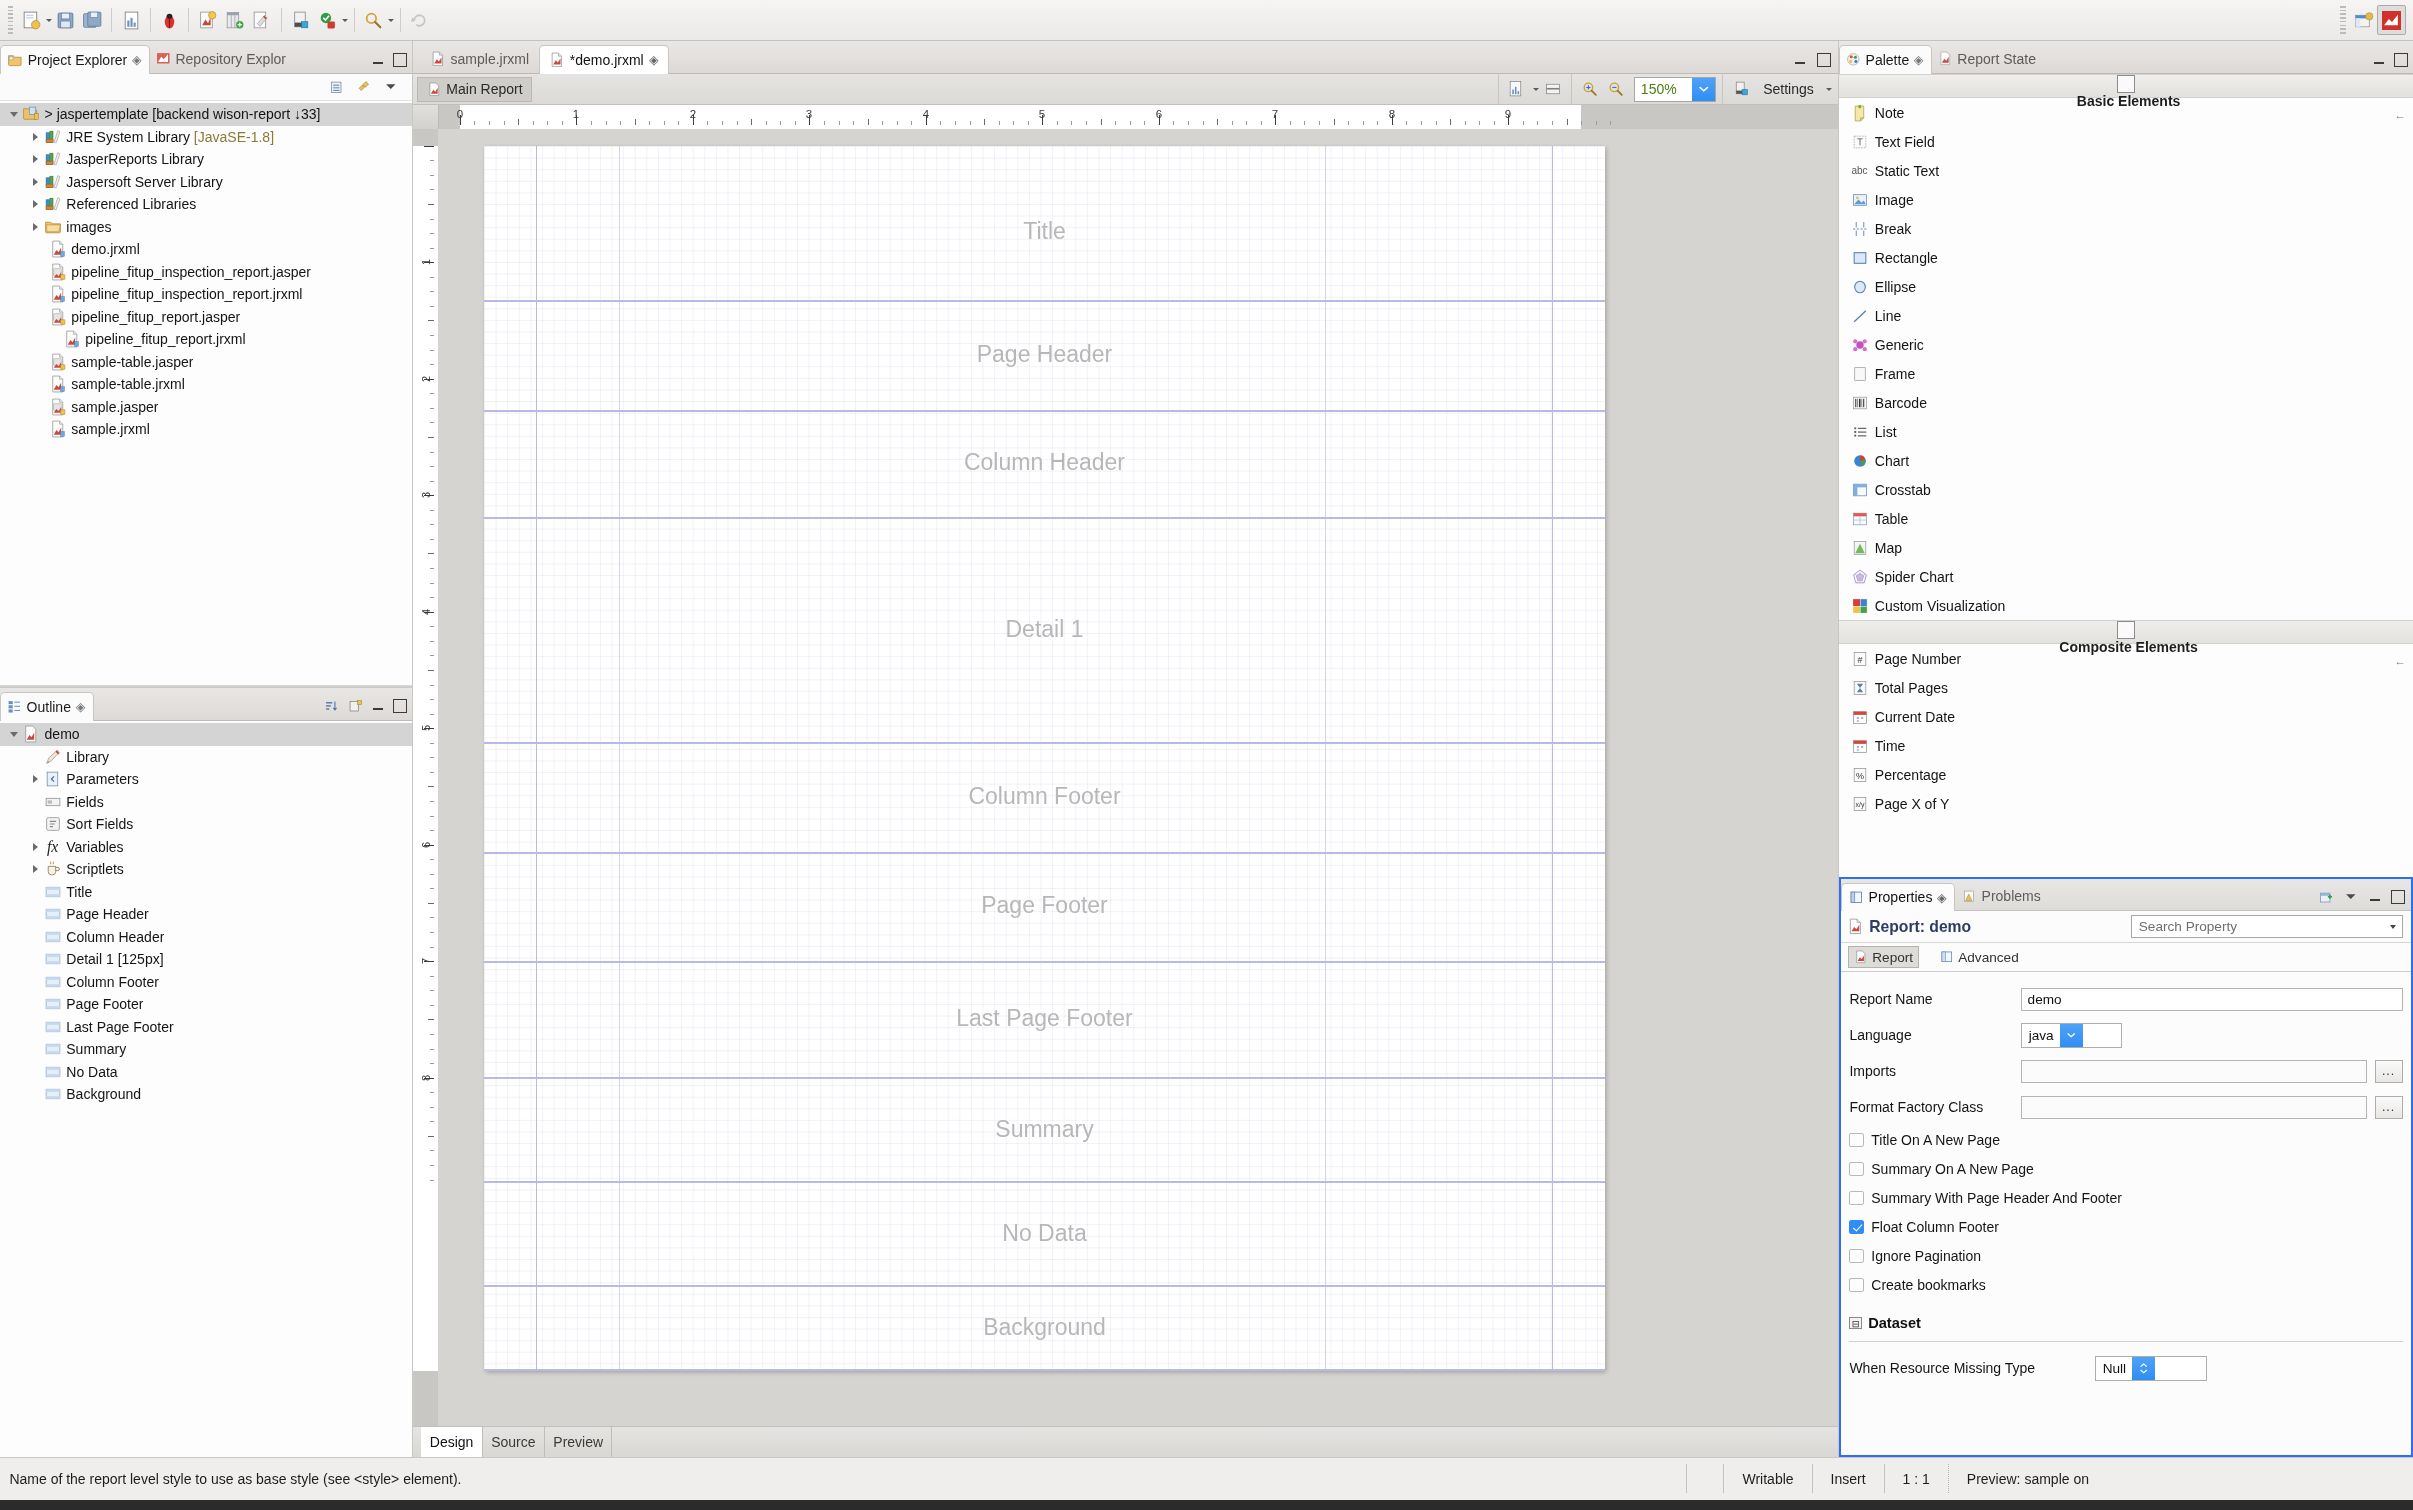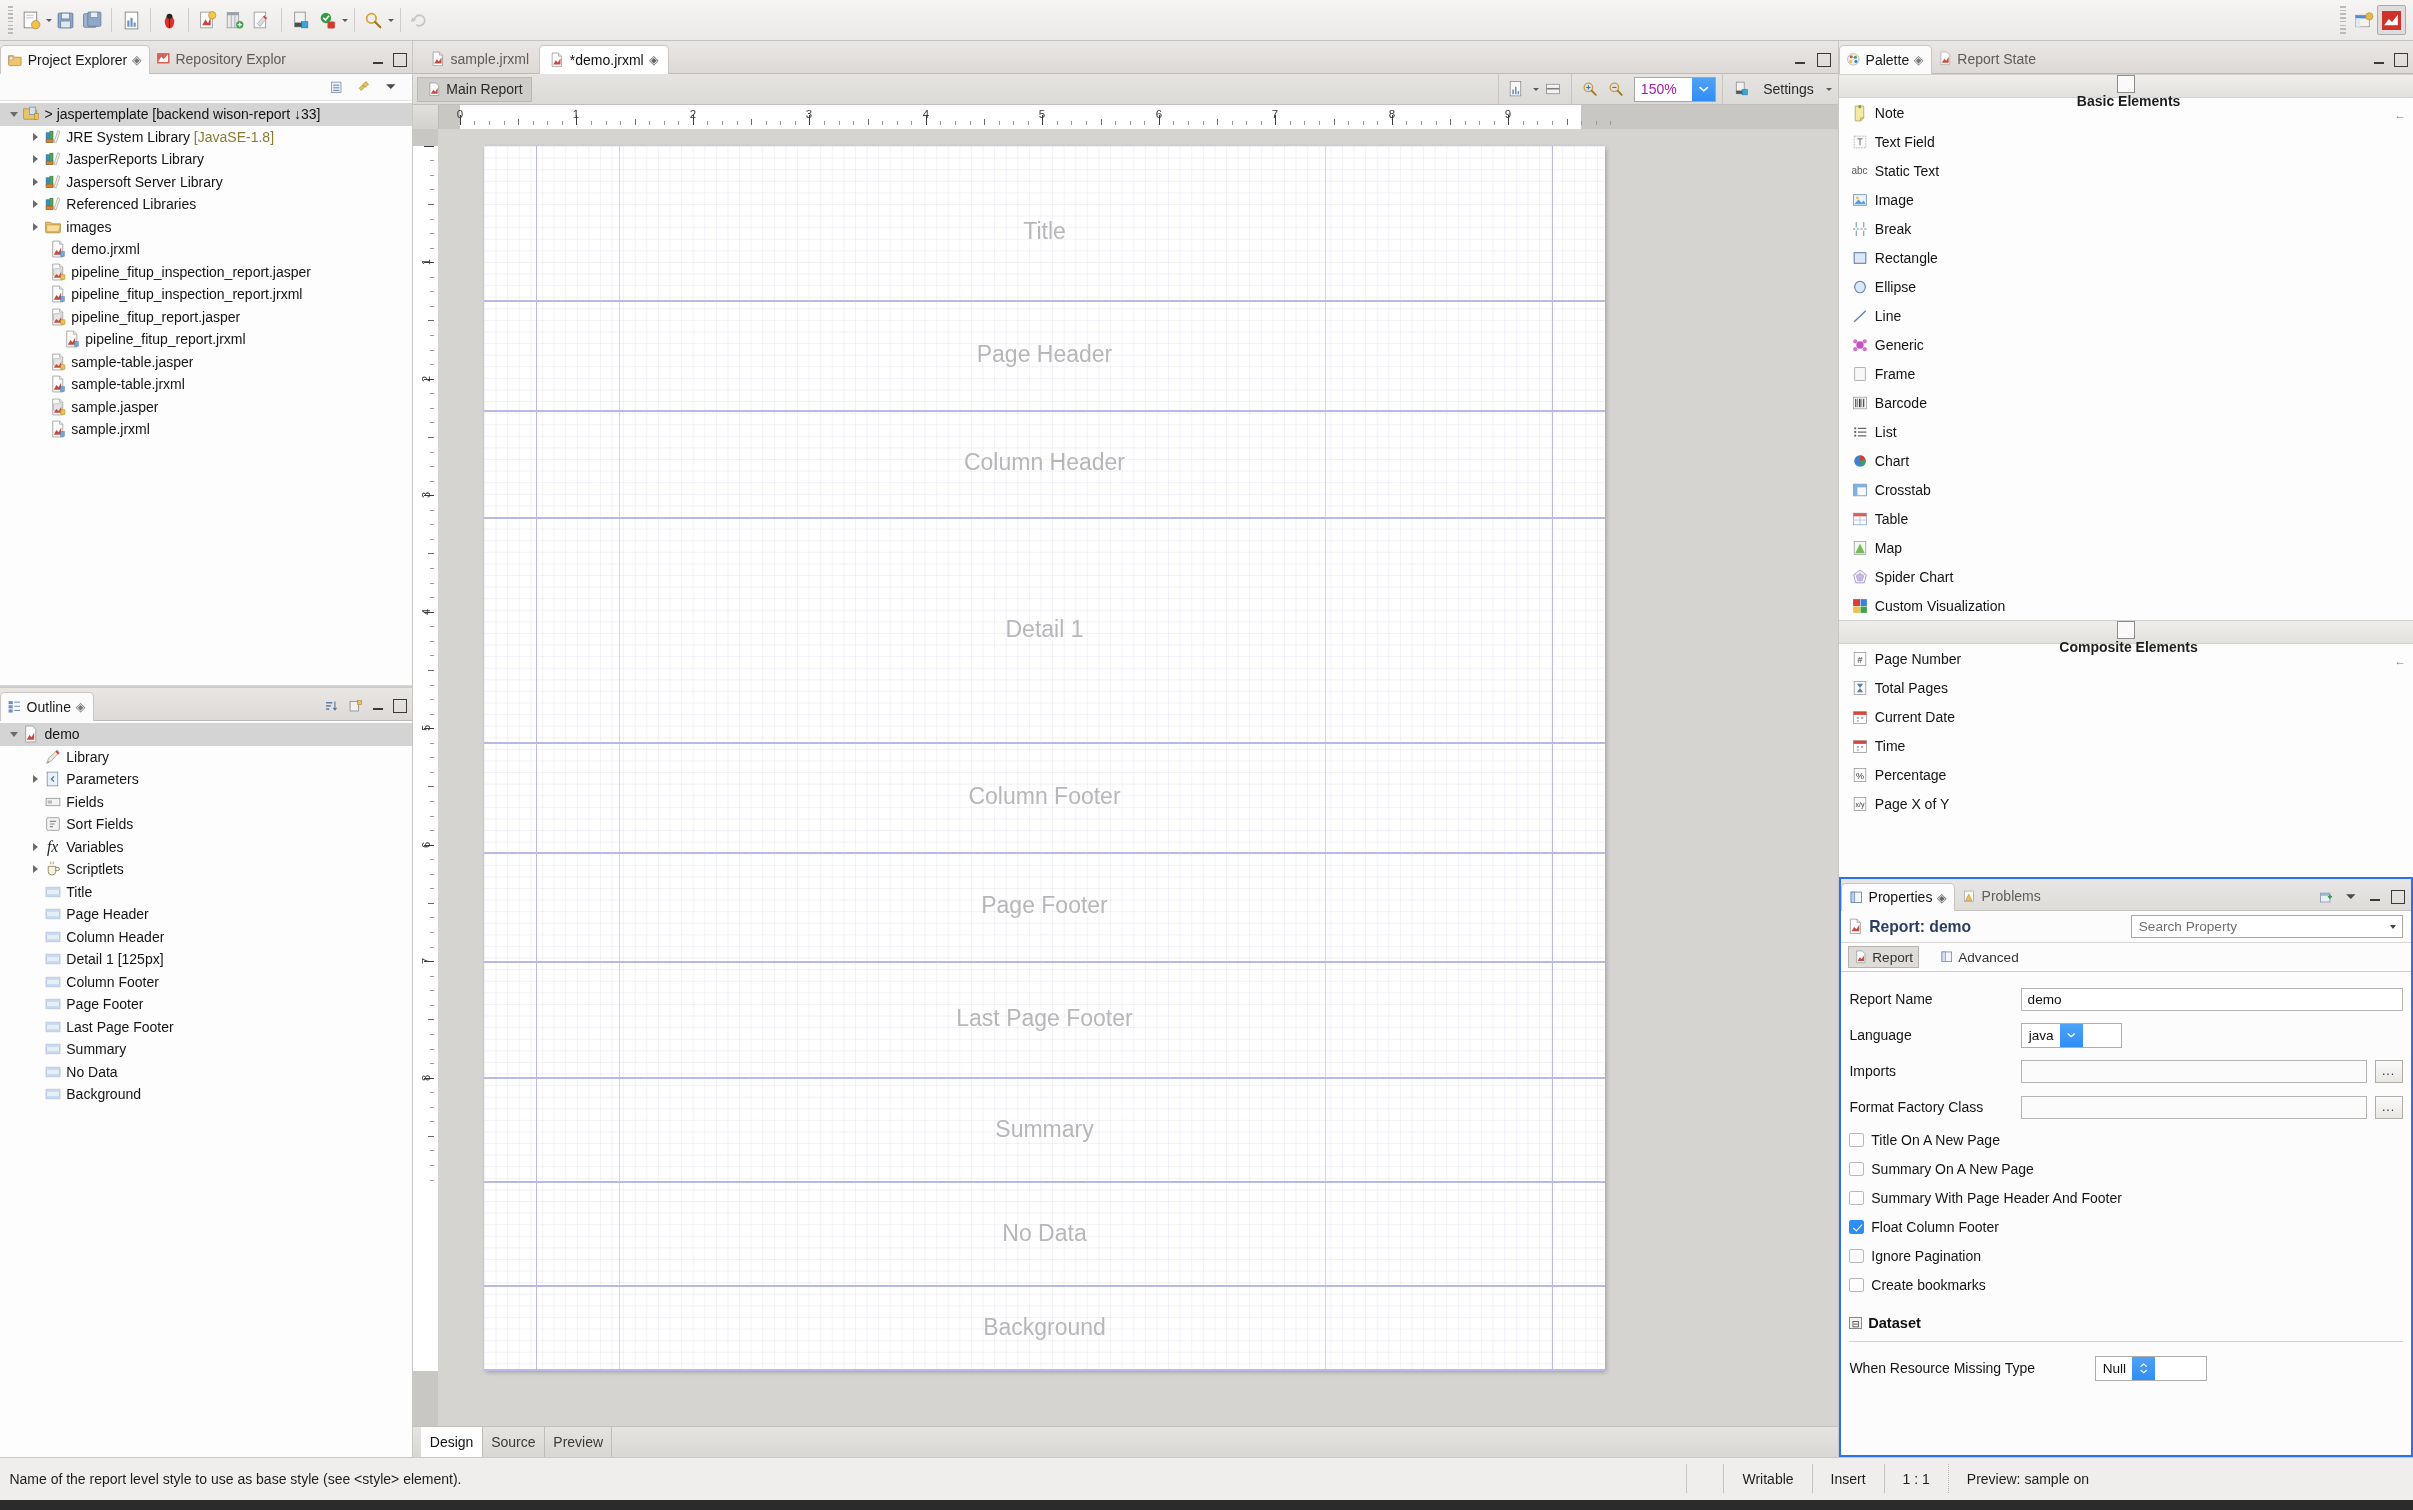--- a/index.html
+++ b/index.html
@@ -88,21 +88,21 @@
 
   .ed-bar{height:30px;flex:0 0 30px;display:flex;align-items:center;
     background:linear-gradient(180deg,#e6e4e2,#dcdad7);border-bottom:0.5px solid #c2bfbc;}
   .mainrep{display:flex;align-items:center;gap:5.2px;height:25px;padding:0 8.4px;margin-left:4.2px;
     background:#cfcdca;border:0.5px solid #bbb8b5;font-size:14px;color:#2a2a2a;box-sizing:border-box;}
   .ed-bar-right{margin-left:auto;display:flex;align-items:center;height:30px;}
   .ebgroup{display:flex;align-items:center;gap:3.1px;padding:0 6.3px;height:30px;
     border-left:0.5px solid #c7c4c1;}
   .ebtn{width:23px;height:23px;display:flex;align-items:center;justify-content:center;border-radius:1.6px;}
   .zoomcombo{display:flex;align-items:stretch;height:23px;border:0.5px solid #a9a7a4;background:#fff;margin-left:3.1px;}
-  .zoomval{display:flex;align-items:center;padding:0 6.3px;font-size:14px;color:#a21caf;min-width:45px;}
+  .zoomval{display:flex;align-items:center;padding:0 6.3px;font-size:14px;color:#4d7c0f;min-width:45px;}
   .zoomdrop{width:23px;background:linear-gradient(180deg,#4ea2f7,#2f8ef5);display:flex;align-items:center;justify-content:center;}
   .settings{display:flex;align-items:center;gap:5.2px;padding:0 7.3px;font-size:14px;color:#2a2a2a;}
 
   .rulerrow{display:flex;height:24px;flex:0 0 24px;background:#ffffff;}
   .rcorner{width:25px;flex:0 0 25px;background:linear-gradient(180deg,#e2e0dd,#d3d1ce);border-right:0.5px solid #bbb;}
   .hruler{flex:1;position:relative;background:#c9c7c4;overflow:hidden;}
   .hruler .white{position:absolute;top:0;bottom:0;background:#ffffff;}
   .hruler .tick{position:absolute;bottom:4.2px;width:1px;background:#6a6a6a;}
   .hruler .tick.maj{height:9.4px;background:#3a3a3a;}
   .hruler .tick.mid{height:6.3px;}

